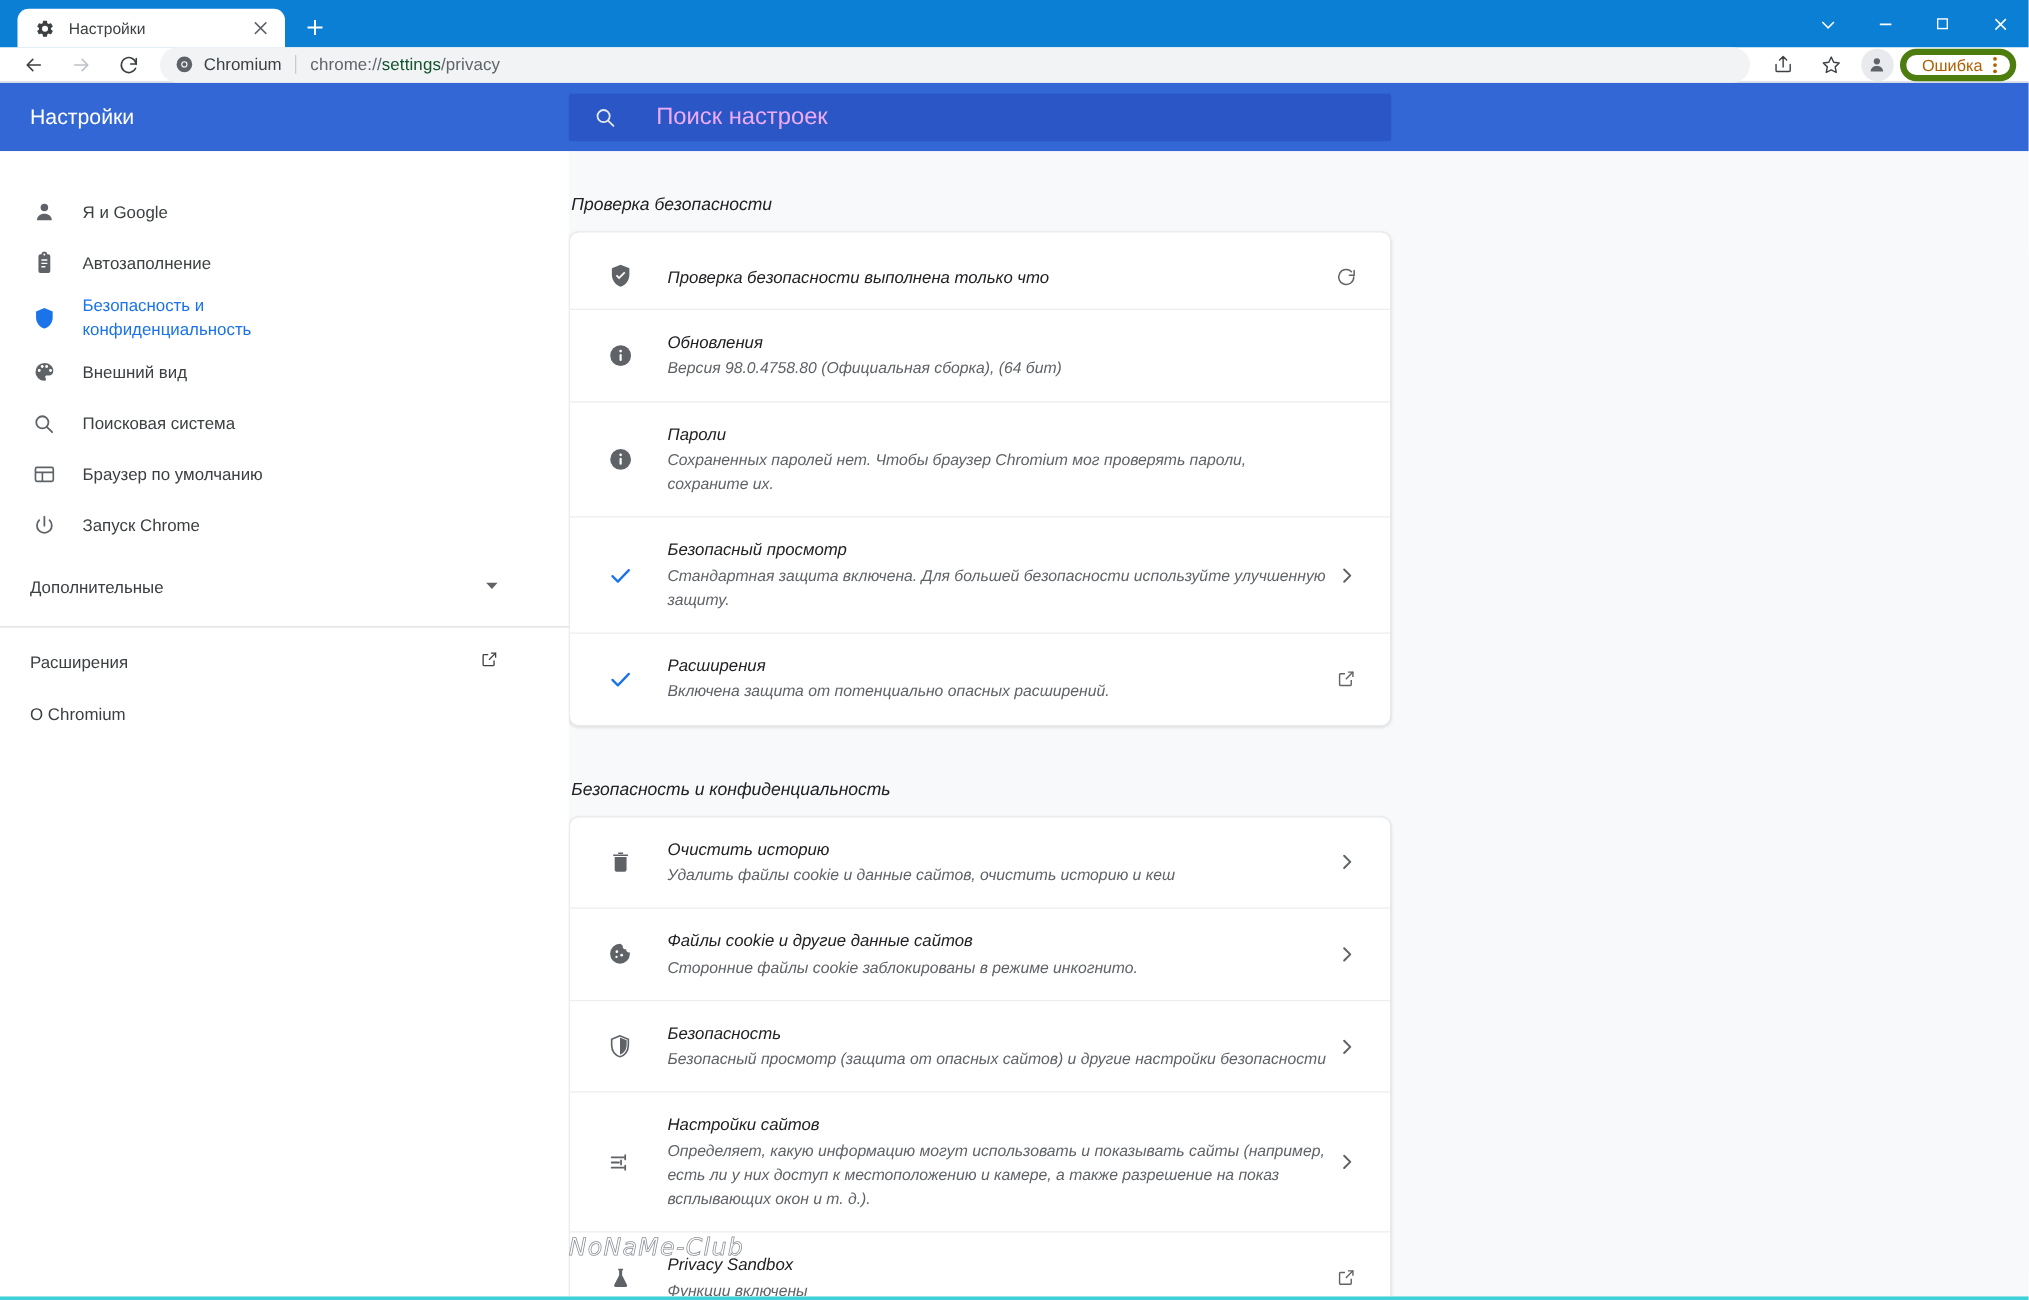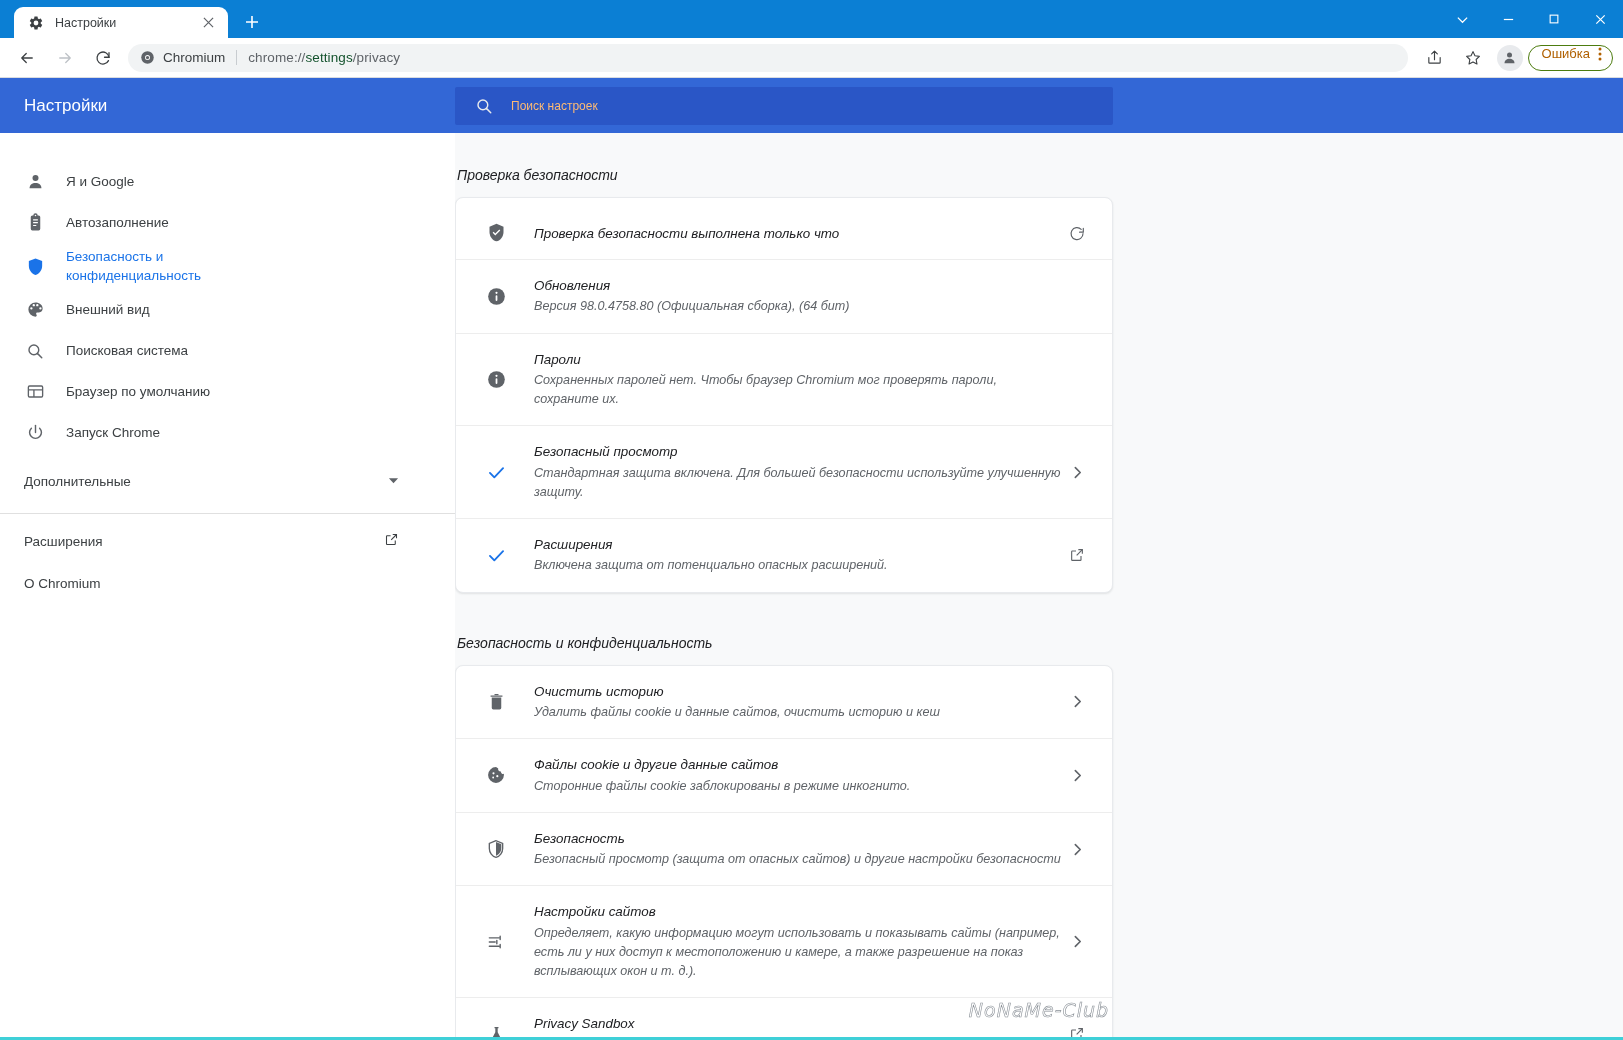--- a/index.html
+++ b/index.html
@@ -34,21 +34,21 @@
     border-radius: 50%; cursor: pointer;
   }
   .wincontrols { position: absolute; right: 0; top: 0; height: 38px; display: flex; }
   .wc {
     width: 46px; height: 38px; display: flex; align-items: center; justify-content: center;
     cursor: pointer;
   }
 
   
   .toolbar {
-    height: 40px; background: #ffffff; display: flex; align-items: center;
+    height: 28px; background: #ffffff; display: flex; align-items: center;
     padding: 0 8px; border-bottom: 1px solid #dadce0; position: relative;
   }
   .tb-btn {
     width: 32px; height: 32px; margin: 0 3px; border-radius: 50%;
     display: flex; align-items: center; justify-content: center; cursor: pointer;
   }
   .omnibox {
     flex: 1; height: 28px; background: #f1f3f4; border-radius: 14px;
     margin: 0 8px 0 6px; display: flex; align-items: center; padding: 0 12px;
     font-size: 13.5px; color: #5f6368; cursor: text;
@@ -56,37 +56,37 @@
   .omni-chip { display: flex; align-items: center; gap: 8px; }
   .omni-chip-label { color: #3c4043; font-size: 13.5px; }
   .omni-divider { width: 1px; height: 15px; background: #c8ccd0; margin: 0 11px; }
   .omni-url { font-size: 13.5px; color: #5f6368; letter-spacing: .1px; }
   .omni-url b { color: #14532d; font-weight: 400; }
   .avatar-btn {
     width: 26px; height: 26px; border-radius: 50%; background: #e8eaed;
     display: flex; align-items: center; justify-content: center; margin: 0 5px; cursor: pointer;
   }
   .err-pill {
-    display: flex; align-items: flex-start; gap: 2px; height: 26px;
-    border: 1px solid #4d7c0f; border-radius: 13px; padding: 0 4px 0 13px;
+    display: flex; align-items: flex-end; gap: 2px; height: 26px;
+    border: 5px solid #4d7c0f; border-radius: 13px; padding: 0 4px 0 13px;
     color: #b06000; font-size: 13px; margin-right: 2px; cursor: pointer;
   }
 
   
   .settings-header {
     height: 55px; background: #3367d6; display: flex; align-items: center; flex: 0 0 55px;
   }
   .settings-title {
     width: 455px; padding-left: 24px; color: #ffffff; font-size: 17px;
   }
   .search-box {
     flex: 0 0 658px; height: 38px; background: #2a56c6; border-radius: 2px;
     display: flex; align-items: center; padding: 0 0 0 20px; cursor: text;
   }
-  .search-ph { color: #fdba74; font-size: 12px; margin-left: 18px; }
+  .search-ph { color: #f0abfc; font-size: 19px; margin-left: 32px; }
 
   
   .content { flex: 1; display: flex; background: #f8f9fa; position: relative; overflow: hidden; }
 
   .sidebar { width: 455px; background: #ffffff; padding-top: 28px; flex: 0 0 455px; }
   .nav-item {
     display: flex; align-items: center; min-height: 41px; padding: 4px 0 4px 24px;
     cursor: pointer; font-size: 13.5px; color: #3c4043;
   }
   .nav-icon { width: 22px; flex: 0 0 22px; display: flex; align-items: center; justify-content: center; margin-right: 20px; }
@@ -124,21 +124,21 @@
   .row:last-child { border-bottom: none; }
   .row-icon { width: 24px; flex: 0 0 24px; display: flex; align-items: center; justify-content: center; margin-right: 26px; }
   .row-text { flex: 1; min-width: 0; }
   .row-title { font-size: 13.4px; color: #202124; line-height: 1.45; }
   .row-sub { font-size: 12.6px; color: #5f6368; line-height: 1.52; margin-top: 2px; }
   .row-act { width: 30px; flex: 0 0 30px; display: flex; align-items: center; justify-content: center; cursor: pointer; }
 
   .gap { height: 42px; }
 
   .watermark {
-    position: absolute; left: 0; right: 0; bottom: 16px; text-align: center;
+    position: absolute; left: 0; right: 0; bottom: 28px; text-align: left;
     font-size: 19px; color: #9aa0a6; letter-spacing: 1px;
     font-family: "DejaVu Sans", sans-serif;
     -webkit-text-stroke: 0.6px #8a9097; color: transparent;
   }
   .bottomline { height: 3px; background: #3fd0d8; width: 100%; flex: 0 0 3px; }
 </style>
 </head>
 <body>
 
 <div class="app">

